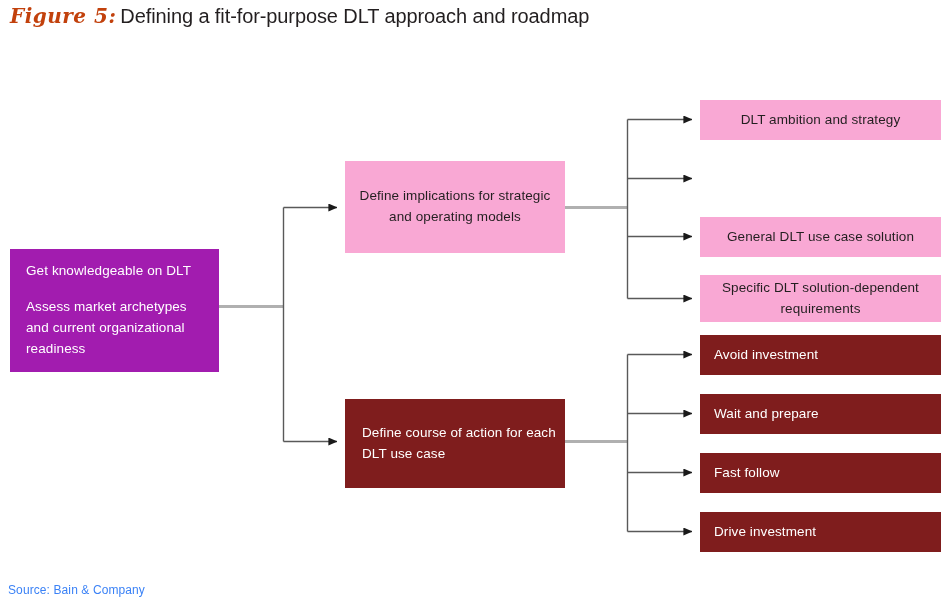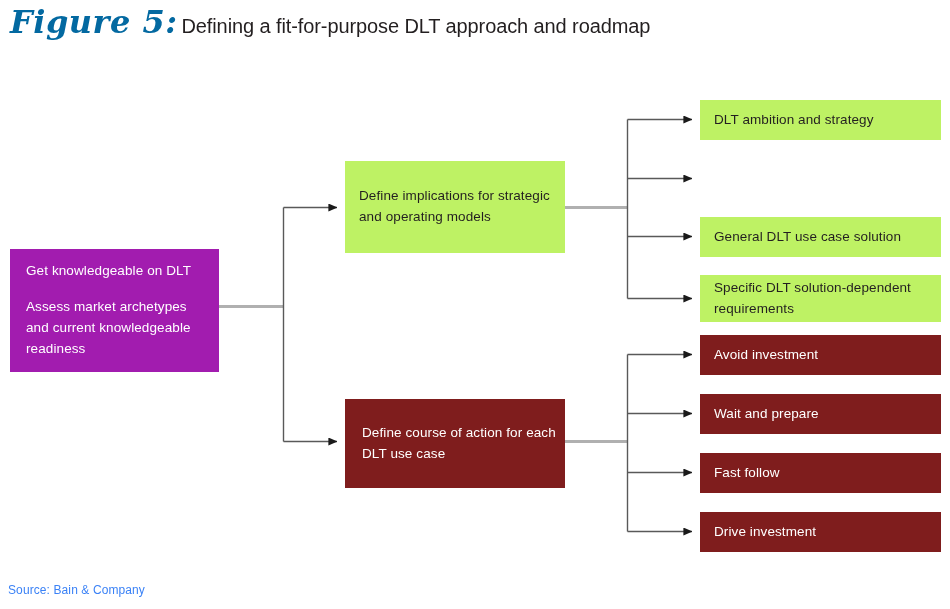--- a/index.html
+++ b/index.html
@@ -21,22 +21,22 @@
     position: absolute;
     left: 10px;
     top: 6px;
     white-space: nowrap;
     line-height: 1;
   }
   #figure-title .fig-label {
     font-family: "DejaVu Serif", serif;
     font-style: italic;
     font-weight: bold;
-    font-size: 32px;
-    color: #0369a1;
+    font-size: 20px;
+    color: #c2410c;
     letter-spacing: 0.5px;
   }
   #figure-title .fig-text {
     font-family: "Liberation Sans", sans-serif;
     font-size: 20px;
     color: #231f20;
     letter-spacing: -0.1px;
     margin-left: 4px;
   }
 
@@ -66,21 +66,21 @@
     justify-content: center;
     padding: 0 14px;
     font-size: 13.5px;
     line-height: 1.55;
     letter-spacing: 0.1px;
   }
   .node .line { display: block; white-space: nowrap; }
   .node .spacer { display: block; height: 15px; }
 
   .node.tone-mid   { background: #a21caf; color: #ffffff; }
-  .node.tone-light { background: #bef264; color: #231f20; }
+  .node.tone-light { background: #f9a8d4; color: #231f20; text-align: center; }
   .node.tone-dark  { background: #7f1d1d; color: #ffffff; }
 
   
   #node-root {
     left: 10px;  top: 249px;  width: 209px;  height: 123px;
     padding: 0 16px;
   }
 
   
   #node-strategic { left: 345px; top: 161px; width: 220px; height: 92px; }
@@ -146,21 +146,21 @@
       <path d="M627.5,413.5 L692,413.5" stroke="#595959" stroke-width="1.4" fill="none" marker-end="url(#arrowhead-dark)"></path>
       <path d="M627.5,472.5 L692,472.5" stroke="#595959" stroke-width="1.4" fill="none" marker-end="url(#arrowhead-dark)"></path>
       <path d="M627.5,531.5 L692,531.5" stroke="#595959" stroke-width="1.4" fill="none" marker-end="url(#arrowhead-dark)"></path>
     </g>
   </svg>
 
   <div class="node tone-mid" id="node-root">
     <span class="line">Get knowledgeable on DLT</span>
     <span class="spacer"></span>
     <span class="line">Assess market archetypes</span>
-    <span class="line">and current knowledgeable</span>
+    <span class="line">and current organizational</span>
     <span class="line">readiness</span>
   </div>
 
   <div class="node tone-light" id="node-strategic">
     <span class="line">Define implications for strategic</span>
     <span class="line">and operating models</span>
   </div>
 
   <div class="node tone-dark" id="node-course">
     <span class="line">Define course of action for each</span>

